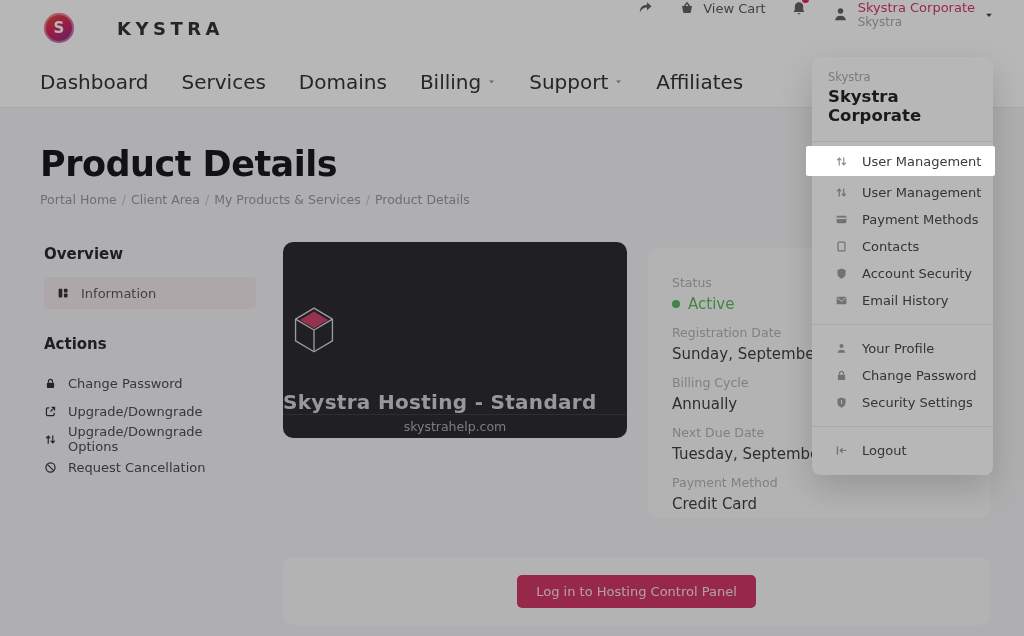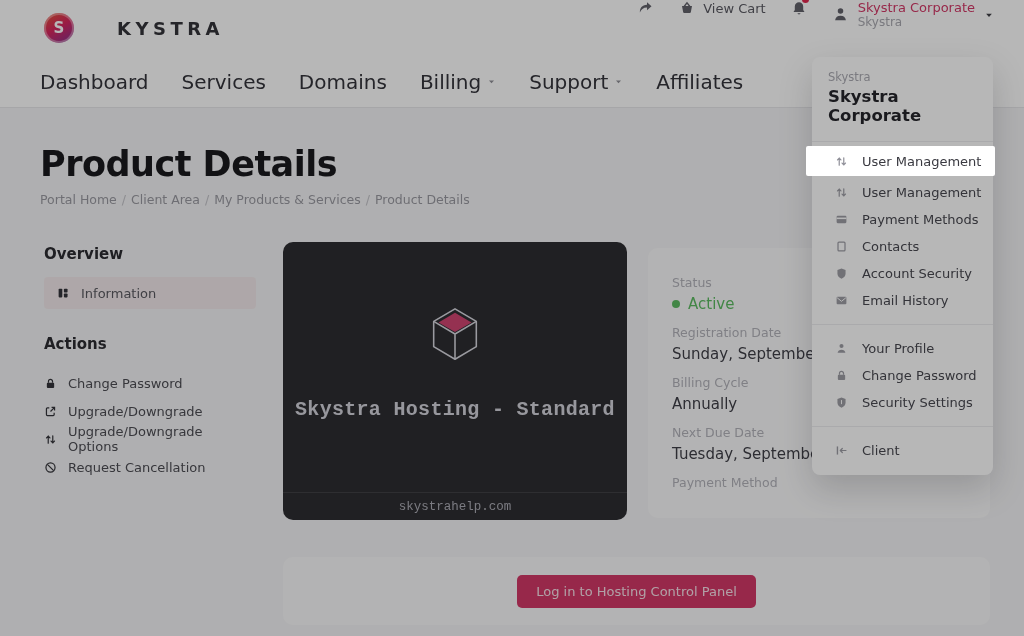--- a/index.html
+++ b/index.html
@@ -45,22 +45,22 @@
     background:#f3e9eb; border-radius:4px; padding-left:12px; cursor:pointer;
   }
   .info-item .label { font-size:13px; color:#55555c; }
   .actions-heading { margin-top:26px; }
   .action-list { list-style:none; margin-top:16px; }
   .action-list li { display:flex; align-items:center; gap:11px; height:28px; cursor:pointer; }
   .action-list .label { font-size:13px; color:#48484f; }
   .action-ic { color:#2f2f35; display:flex; }
   
   .product-card {
-    position:absolute; left:283px; top:242px; width:344px; height:278px;
-    background:#28282c; border-radius:10px; display:flex; flex-direction:column; align-items:center;font-family:Liberation Mono, monospace;
+    position:absolute; left:283px; top:242px; width:344px; height:196px;
+    background:#28282c; border-radius:10px; display:flex; flex-direction:column; align-items:flex-start;
   }
   .cube { margin-top:62px; }
   .product-name { margin-top:32px; font-size:20px; font-weight:bold; letter-spacing:.3px; color:#d2d2da; }
   .card-footer {
     margin-top:auto; width:100%; height:28px; border-top:1px solid rgba(255,255,255,.09);
     display:flex; align-items:center; justify-content:center; font-size:12.5px; color:#aaaab3;
   }
   
   .details-panel {
     position:absolute; left:648px; top:248px; width:342px; height:270px;
@@ -270,20 +270,21 @@
     <div class="field">
       <div class="field-label">Billing Cycle</div>
       <div class="field-value">Annually</div>
     </div>
     <div class="field">
       <div class="field-label">Next Due Date</div>
       <div class="field-value">Tuesday, September 10</div>
     </div>
     <div class="field">
       <div class="field-label">Payment Method</div>
+      <div class="field-value">Credit Card</div>
     </div>
   </div>
 
   <div class="bottom-bar">
     <button class="login-btn">Log in to Hosting Control Panel</button>
   </div>
 
   <div class="dropdown">
     <div class="dd-head">
       <div class="dd-eyebrow">Skystra</div>
@@ -376,21 +377,21 @@
     </ul>
     <div class="menu-divider"></div>
     <ul class="menu-group">
       <li class="menu-item">
         <span class="menu-ic">
             <svg width="13" height="13" viewBox="0 0 16 16">
               <path d="M3 3v10" stroke="currentColor" stroke-width="1.7"></path>
               <path d="M13.5 8H6.5M6.5 8 9 5.5M6.5 8 9 10.5" fill="none" stroke="currentColor" stroke-width="1.5" stroke-linecap="round"></path>
             </svg>
           </span>
-        <span class="label">Client</span>
+        <span class="label">Logout</span>
       </li>
     </ul>
   </div>
 
   <div class="dim-overlay"></div>
   <div class="um-highlight">
     <span class="menu-ic">
         <svg width="13" height="13" viewBox="0 0 16 16">
           <path d="M5.2 12.6V3.8M5.2 3.8 3.1 6.1M5.2 3.8l2.1 2.3M10.8 3.4v8.8m0 0 2.1-2.3m-2.1 2.3-2.1-2.3" fill="none" stroke="currentColor" stroke-width="1.5" stroke-linecap="round"></path>
         </svg>

